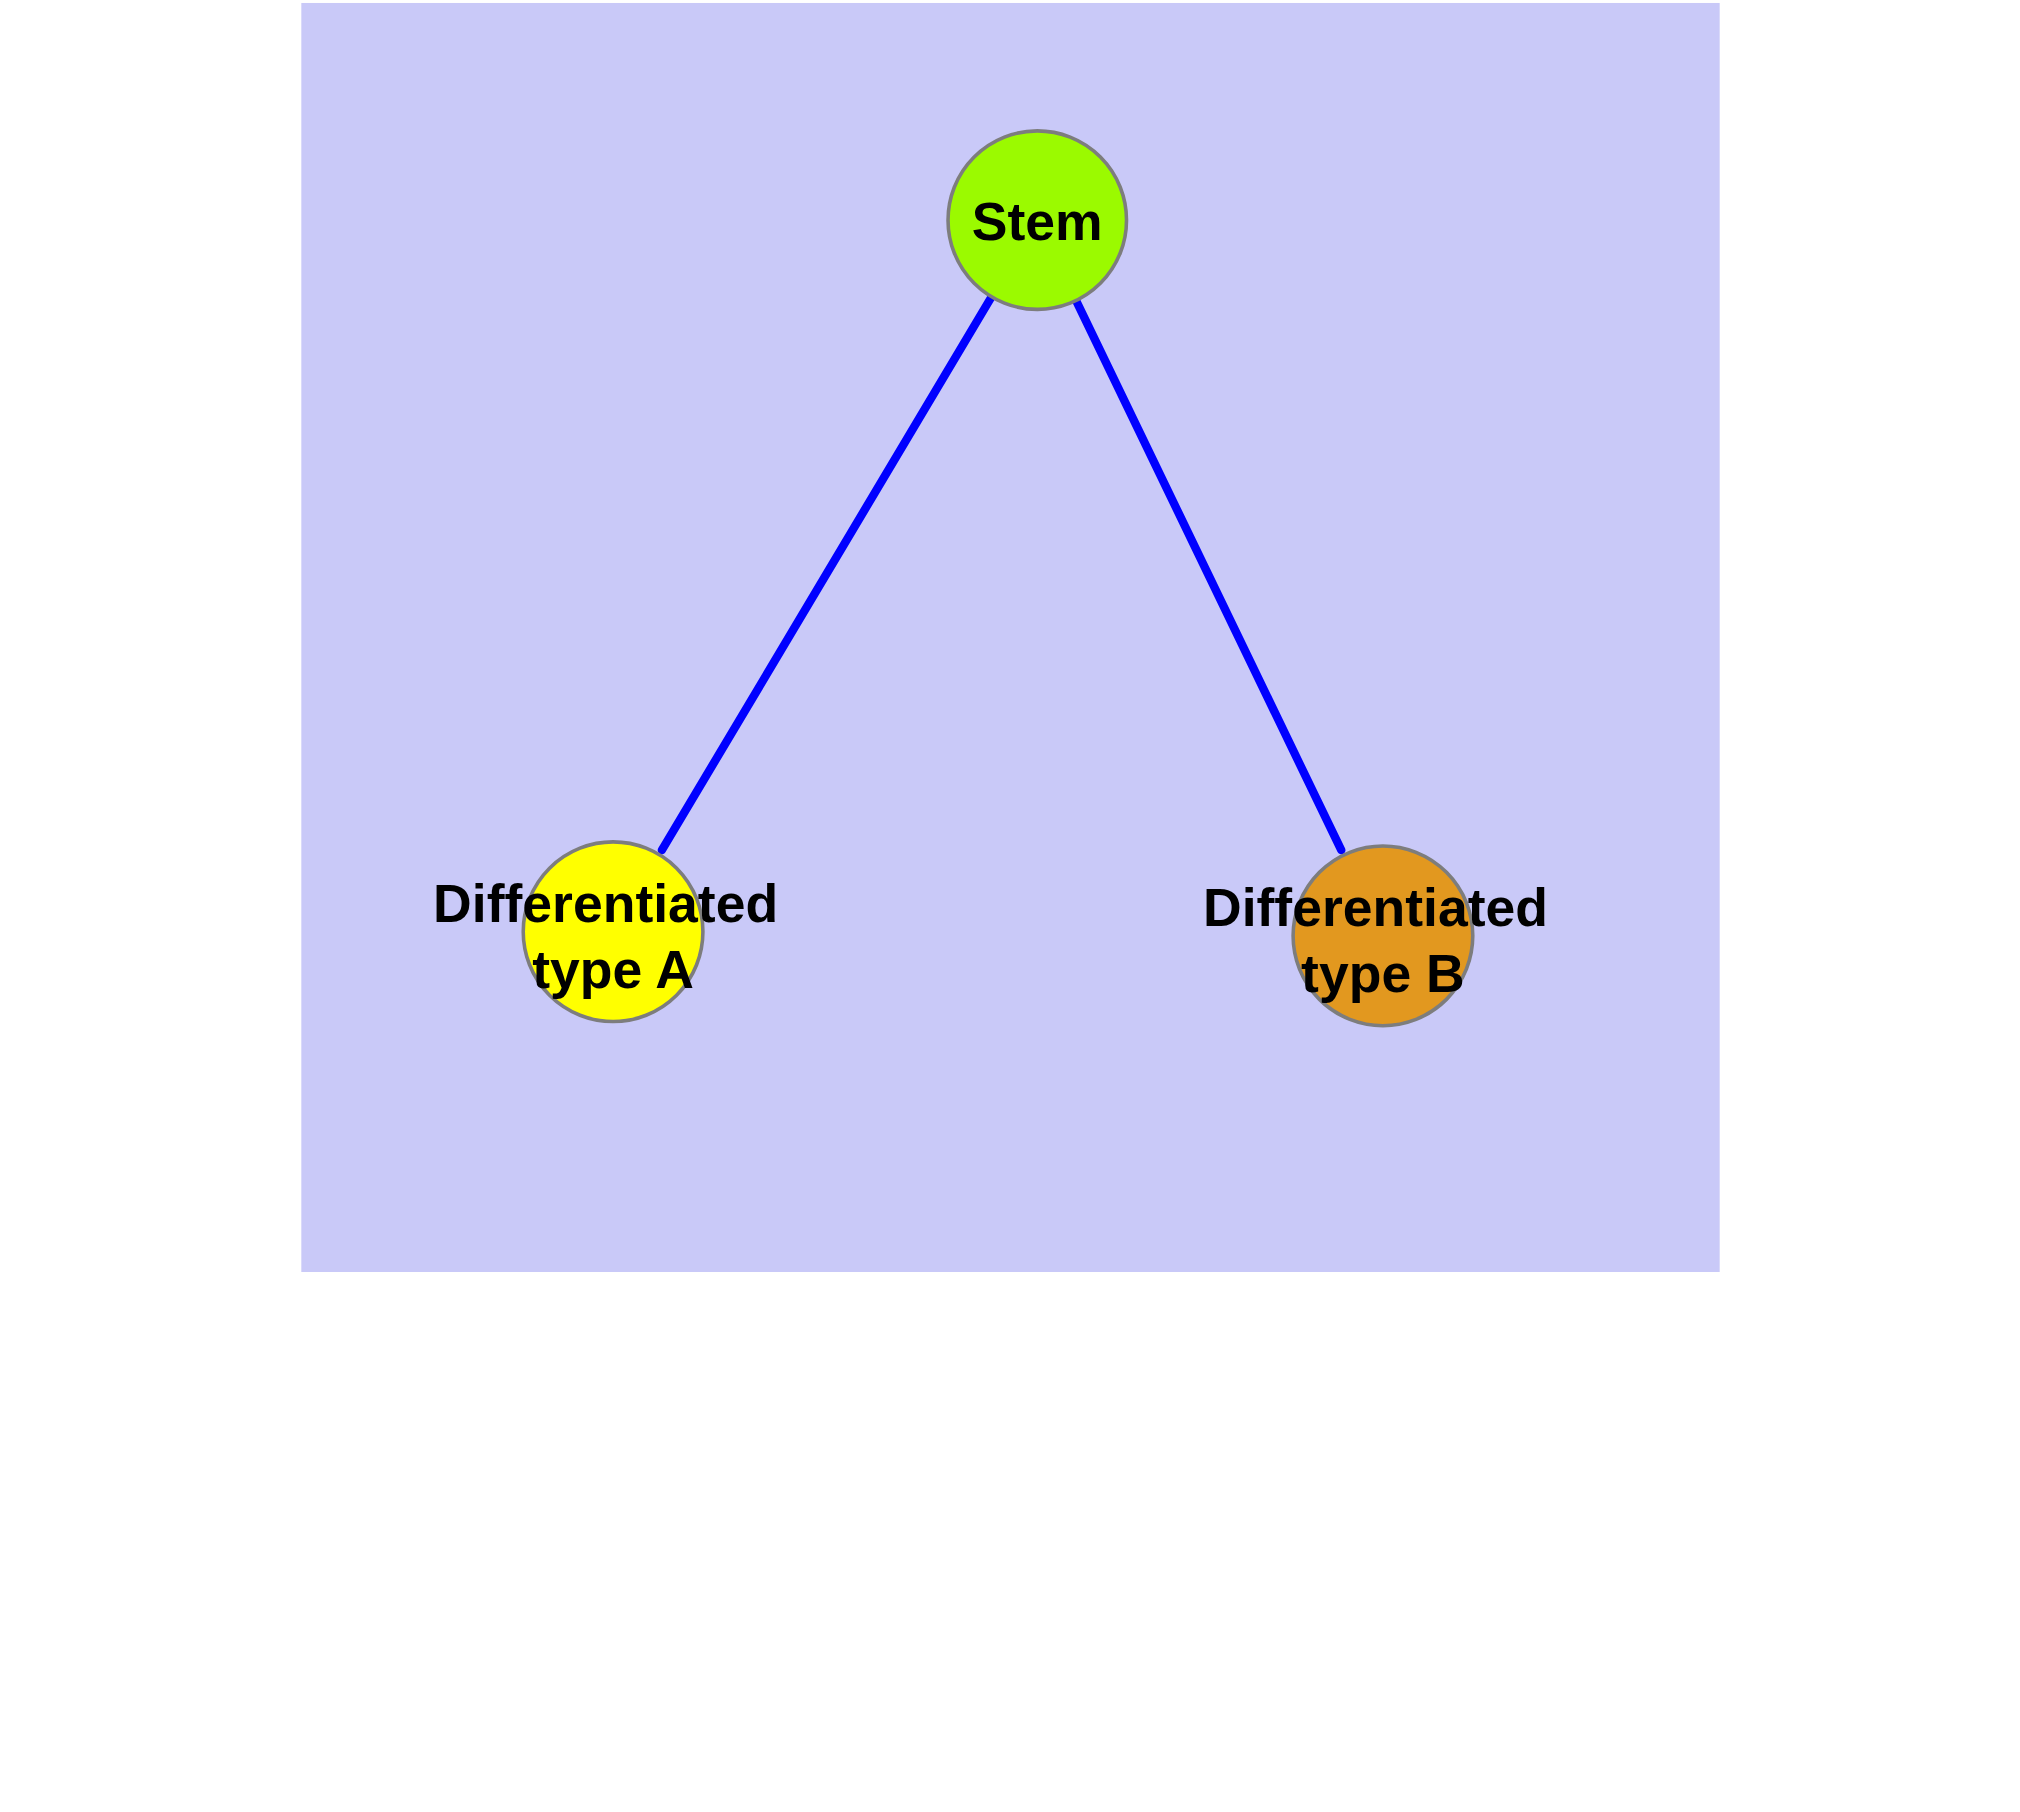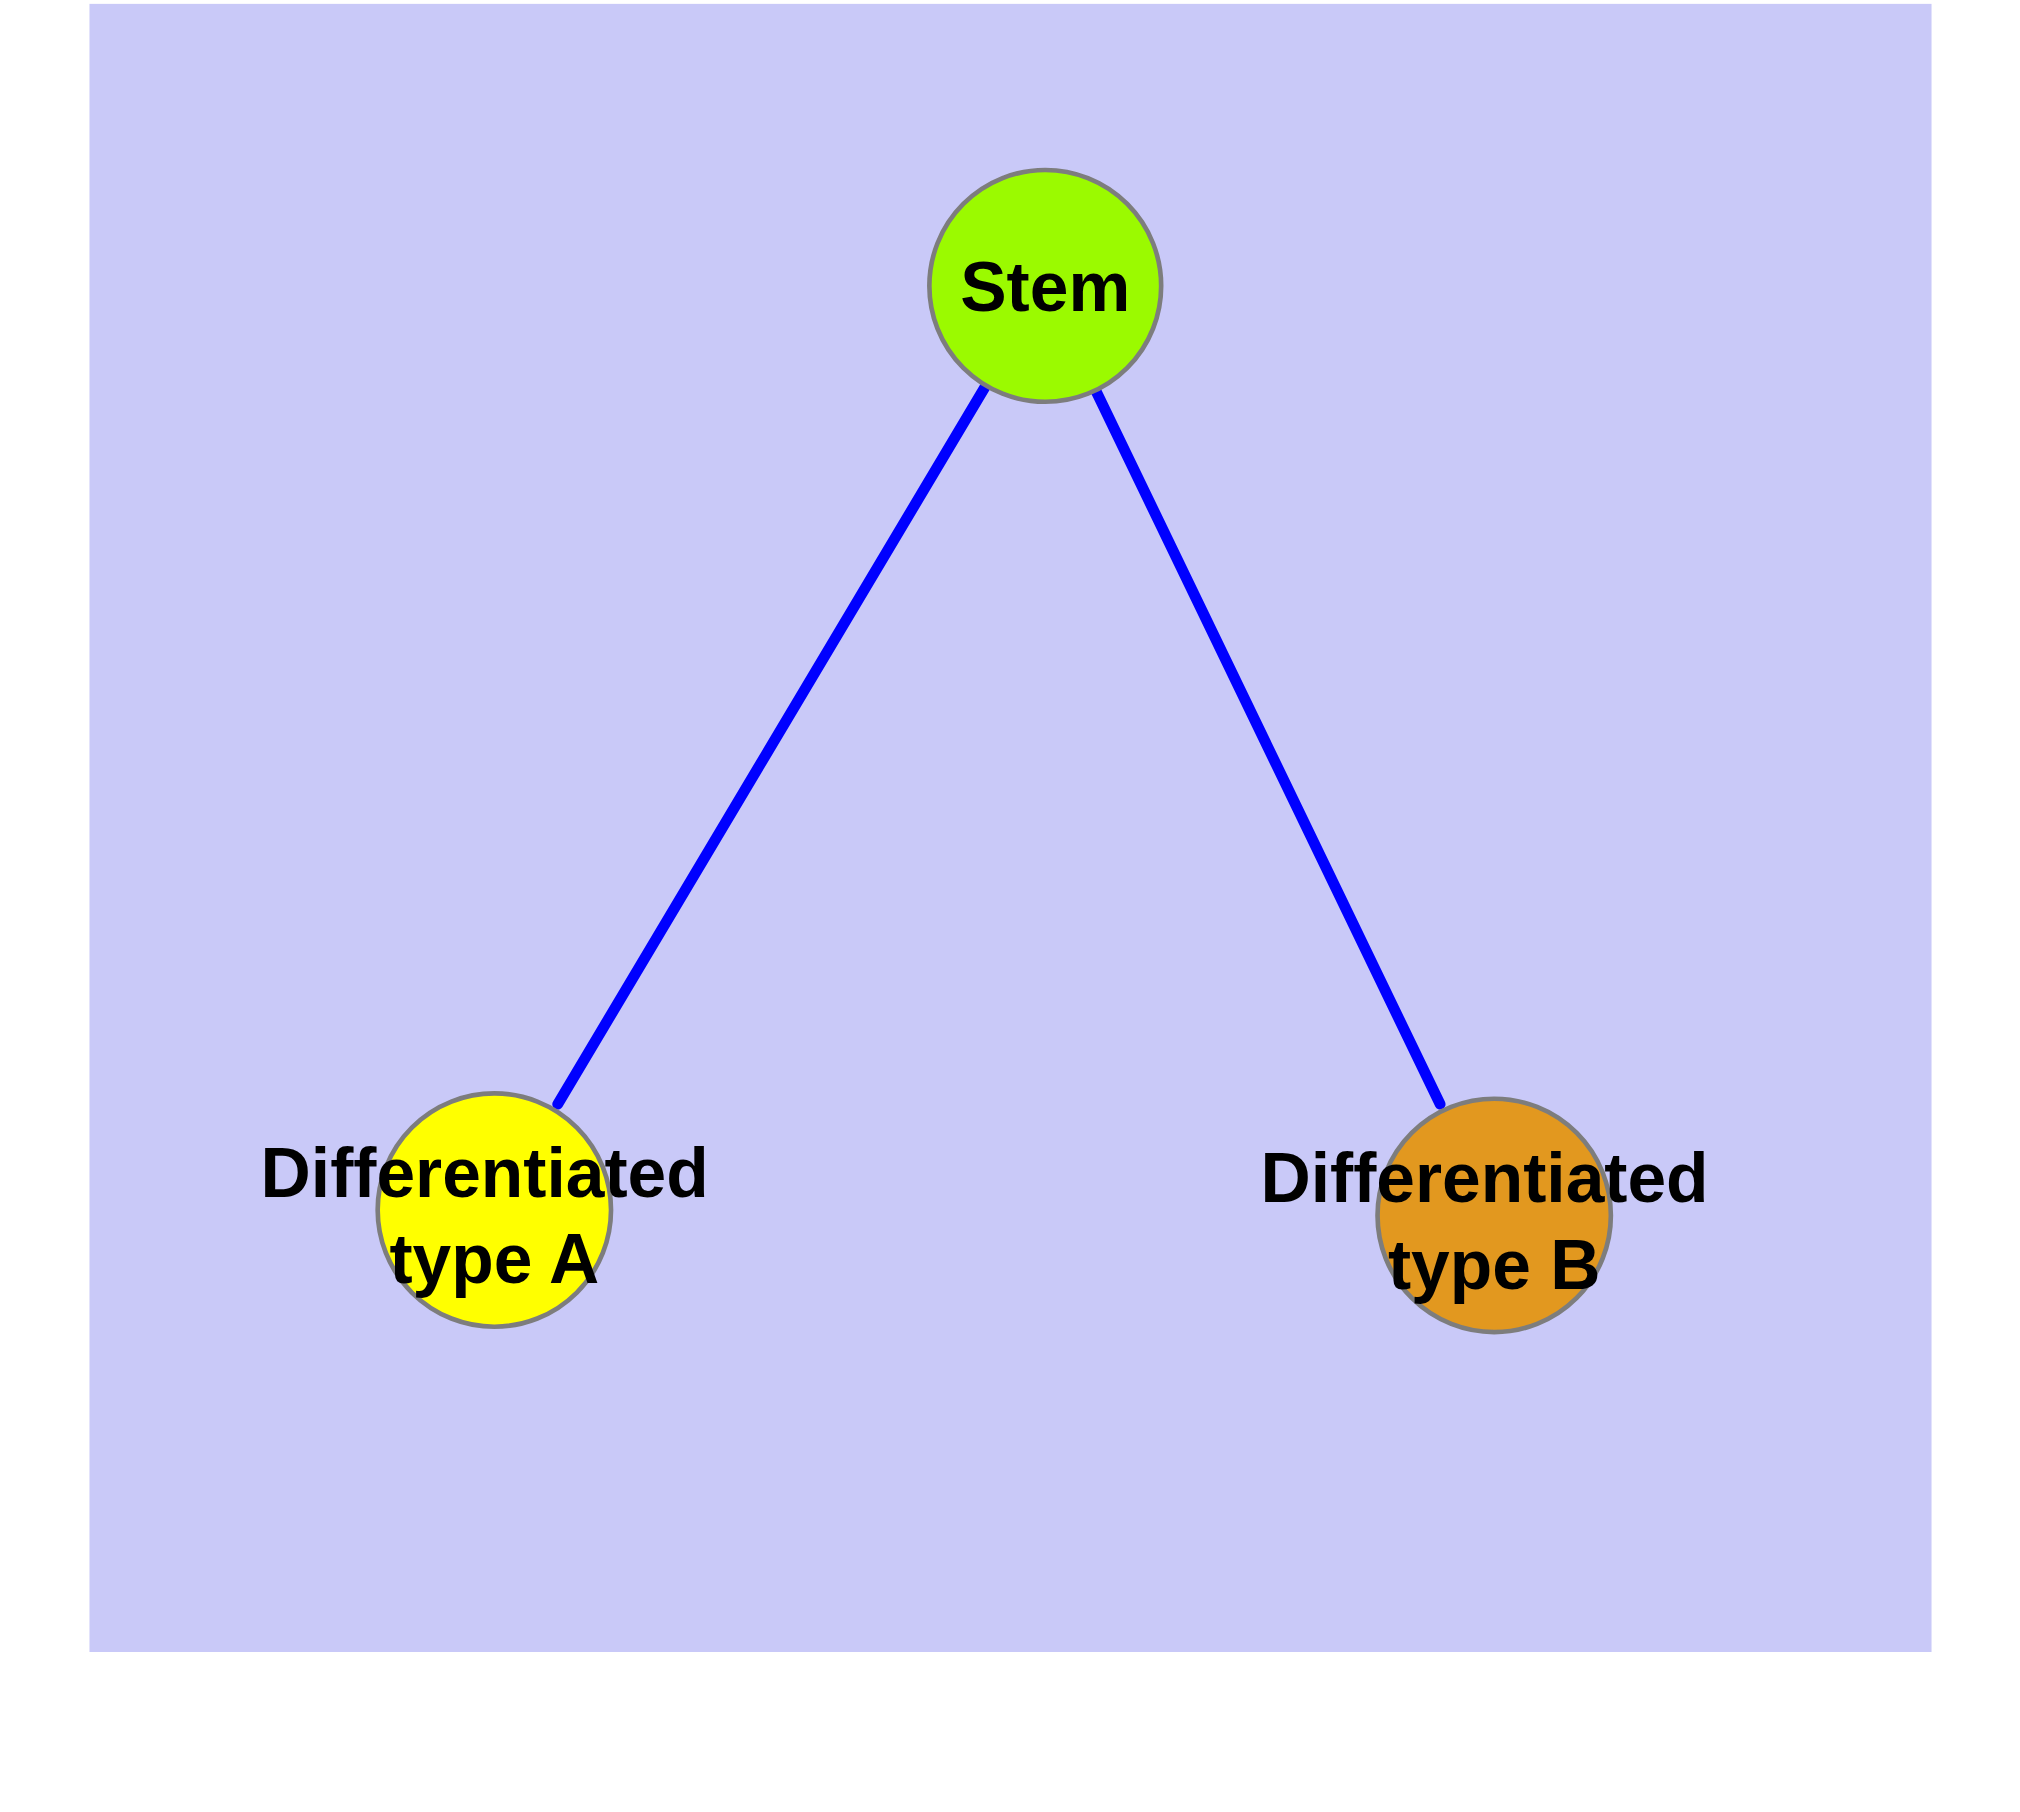--- a/index.html
+++ b/index.html
@@ -6,21 +6,21 @@
     margin: 0;
     padding: 0;
     width: 2021px;
     height: 1812px;
     background: #ffffff;
     overflow: hidden;
   }
   .stage {
     position: relative;
     width: 2021px;
-    height: 1652px;
+    height: 1272px;
   }
   .stage svg {
     position: absolute;
     left: 0;
     top: 0;
     width: 100%;
     height: 100%;
     display: block;
   }
   .node-circle {

